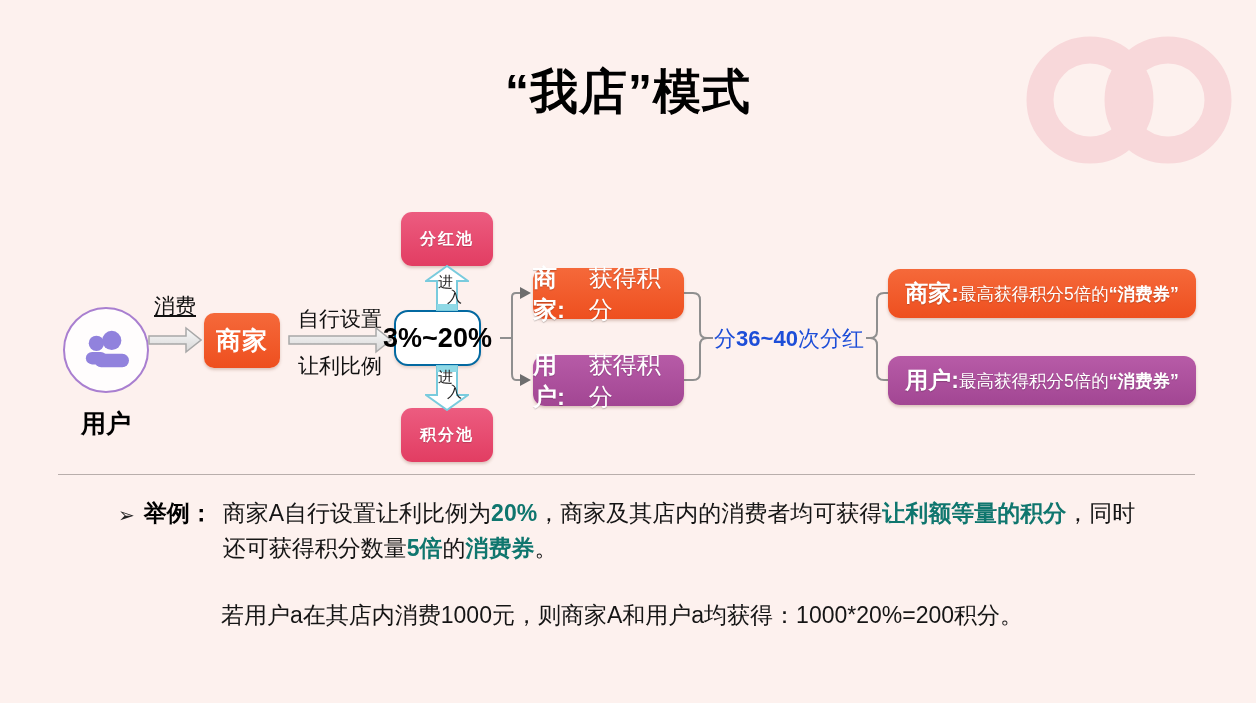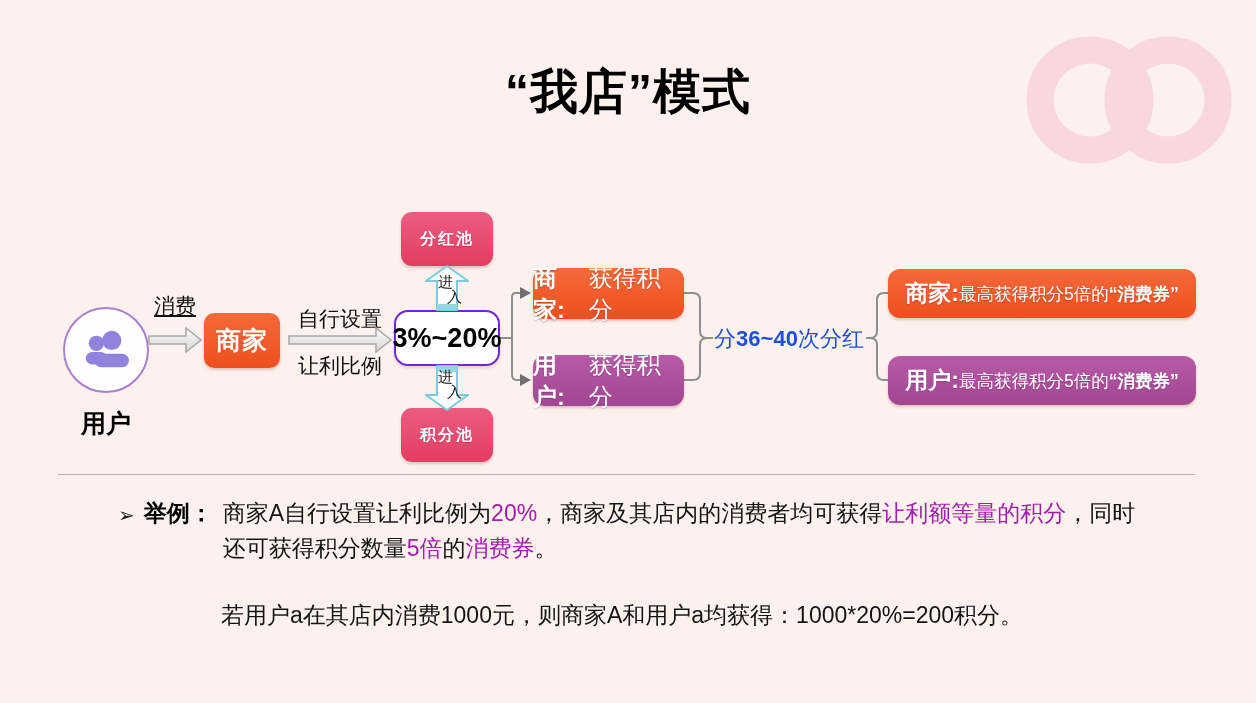--- a/index.html
+++ b/index.html
@@ -31,22 +31,22 @@
   .box{
     display:flex;align-items:center;justify-content:center;
     color:#fff;font-weight:800;box-sizing:border-box;
     box-shadow:0 2px 3px rgba(120,60,40,.25);
   }
   .box.orange{background:linear-gradient(180deg,#f5693a,#ee4f1f);}
   .box.pink{background:linear-gradient(180deg,#ec5c80,#e23d62);}
   .box.purple{background:linear-gradient(180deg,#b75ba7,#a24693);}
   .merchant{left:204px;top:313px;width:76px;height:55px;border-radius:10px;font-size:25px;letter-spacing:1px;}
   .ratio{
-    left:394px;top:310px;width:106px;height:56px;border-radius:14px;
-    background:#fff;border:2px solid #6d28d9;display:flex;align-items:center;justify-content:center;
+    left:394px;top:310px;width:87px;height:56px;border-radius:14px;
+    background:#fff;border:2px solid #0369a1;display:flex;align-items:center;justify-content:center;
     font-size:27px;font-weight:800;color:#000;box-sizing:border-box;
     box-shadow:0 2px 3px rgba(120,60,40,.18);
   }
   .pool{width:92px;height:54px;border-radius:11px;font-size:16px;letter-spacing:2px;
         text-shadow:0 1px 1px rgba(0,0,0,.2);}
   .pool.top{left:401px;top:212px;}
   .pool.bottom{left:401px;top:408px;}
   .gain{width:151px;height:51px;border-radius:12px;text-shadow:0 1px 1px rgba(0,0,0,.2);}
   .gain.m{left:533px;top:268px;}
   .gain.u{left:533px;top:355px;}
@@ -71,21 +71,21 @@
   .rounds{left:708px;top:324px;width:162px;text-align:center;font-size:22px;color:#1d4ed8;}
   .rounds .b{font-weight:800;}
   
   .divider{left:58px;top:474px;width:1137px;height:1px;background:#b8aeab;}
   
   .example{left:118px;top:496px;display:flex;align-items:flex-start;
            font-size:23px;line-height:35px;color:#151515;}
   .bullet{font-size:20px;margin-top:2px;color:#222;}
   .ex-label{font-weight:800;color:#000;margin:0 10px 0 9px;white-space:nowrap;}
   .ex-body{max-width:960px;}
-  .ex-body .b, .note .b{font-weight:400;color:#a21caf;}
+  .ex-body .b, .note .b{font-weight:700;color:#0f766e;}
   .note{left:221px;top:600px;font-size:23px;color:#151515;}
   svg{display:block;}
 </style>
 </head>
 <body>
 
 <div class="slide">
 
   <svg class="abs logo" width="1256" height="703" viewBox="0 0 1256 703">
     <circle cx="1090" cy="100" r="50" fill="none" stroke="#f8d8da" stroke-width="27"></circle>

